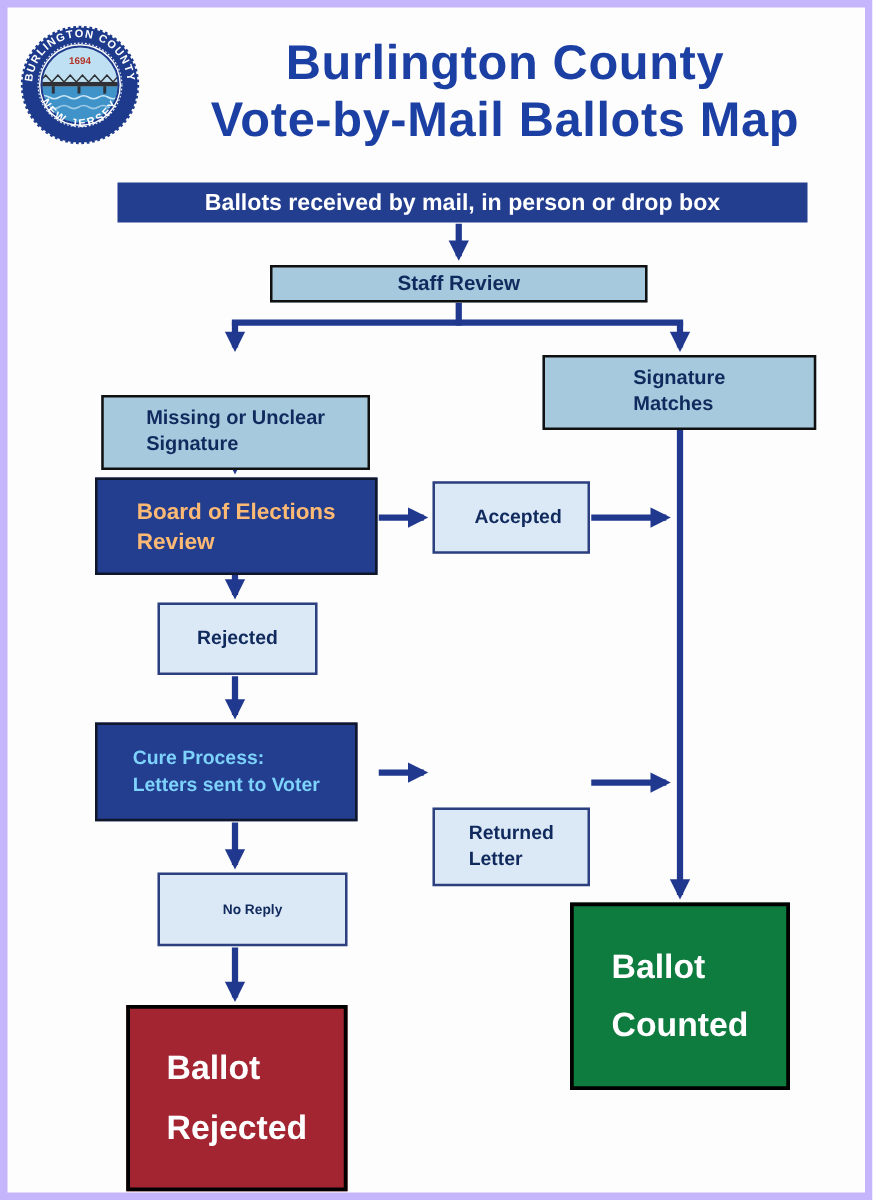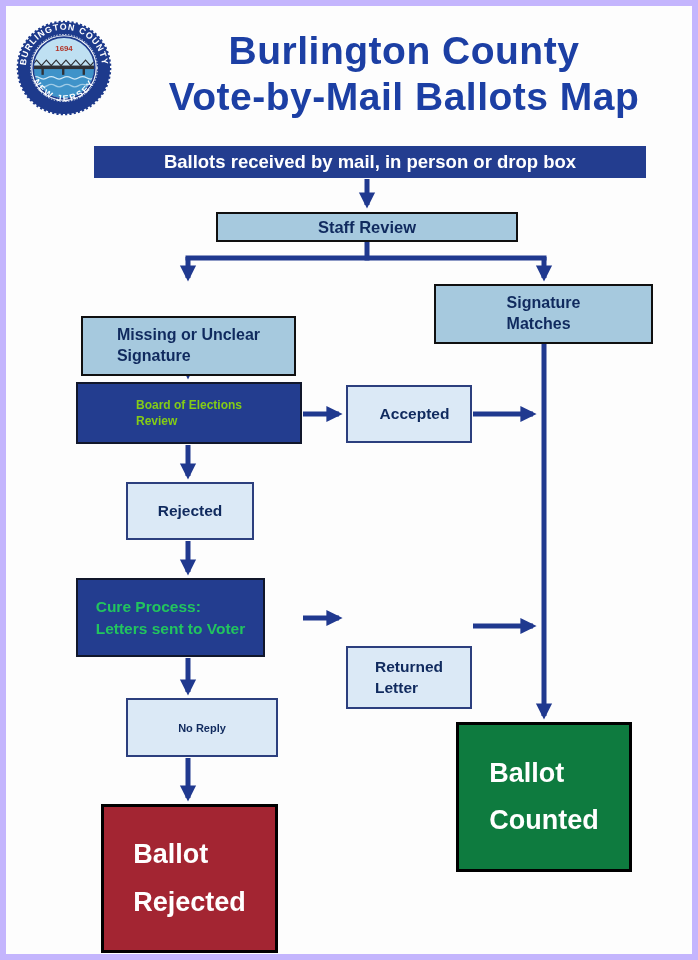--- a/index.html
+++ b/index.html
@@ -15,24 +15,24 @@
   .title{position:absolute;left:104px;top:22px;width:588px;text-align:center;
          color:var(--title-blue);font-weight:bold;font-size:39px;line-height:1.17;letter-spacing:.5px;}
 
   .node{position:absolute;display:flex;align-items:center;justify-content:center;
         text-align:left;font-weight:bold;white-space:pre-line;}
 
   #n-start   {left:88px;  top:140px; width:552px; height:32px;  background:var(--navy); color:#fff; font-size:18.5px;}
   #n-staff   {left:210px; top:206px; width:302px; height:30px;  background:var(--light-blue); border:2px solid #101010; color:var(--dark-text); font-size:16.5px;}
   #n-missing {left:75px;  top:278px; width:215px; height:60px;  background:var(--light-blue); border:2px solid #101010; color:var(--dark-text); font-size:16px; line-height:1.3;margin-top:32px;}
   #n-sigmatch{left:428px; top:278px; width:219px; height:60px;  background:var(--light-blue); border:2px solid #101010; color:var(--dark-text); font-size:16px; line-height:1.3;}
-  #n-board   {left:70px;  top:376px; width:226px; height:62px;  background:var(--navy); border:2px solid #11172b; color:#84cc16; font-size:12px; line-height:1.35;}
+  #n-board   {left:70px;  top:376px; width:226px; height:78px;  background:var(--navy); border:2px solid #11172b; color:#fdba74; font-size:18px; line-height:1.35;}
   #n-accepted{left:340px; top:379px; width:126px; height:58px;  background:var(--pale-blue); border:2px solid #2c3f7e; color:var(--dark-text); font-size:15.5px;padding-left:11px;}
   #n-rejected{left:120px; top:476px; width:128px; height:58px;  background:var(--pale-blue); border:2px solid #2c3f7e; color:var(--dark-text); font-size:15.5px;}
-  #n-cure    {left:70px;  top:572px; width:189px; height:79px;  background:var(--navy); border:2px solid #11172b; color:#22c55e; font-size:15.5px; line-height:1.4;}
+  #n-cure    {left:70px;  top:572px; width:210px; height:79px;  background:var(--navy); border:2px solid #11172b; color:#7dd3fc; font-size:15.5px; line-height:1.4;}
   #n-returned{left:340px; top:600px; width:126px; height:63px;  background:var(--pale-blue); border:2px solid #2c3f7e; color:var(--dark-text); font-size:15.5px; line-height:1.35;margin-top:40px;}
   #n-noreply {left:120px; top:692px; width:152px; height:59px;  background:var(--pale-blue); border:2px solid #2c3f7e; color:var(--dark-text); font-size:11px;}
   #n-balrej  {left:95px;  top:798px; width:177px; height:149px; background:var(--red);   border:3px solid #000; color:#fff; font-size:27px; line-height:1.75;}
   #n-balcount{left:450px; top:716px; width:176px; height:150px; background:var(--green); border:3px solid #000; color:#fff; font-size:27px; line-height:1.75;}
 
   #connectors{position:absolute;left:0;top:0;width:698px;height:960px;}
   #connectors line{stroke:var(--arrow);stroke-width:5;}
   #connectors marker path{fill:var(--arrow);}
 </style>
 </head>

